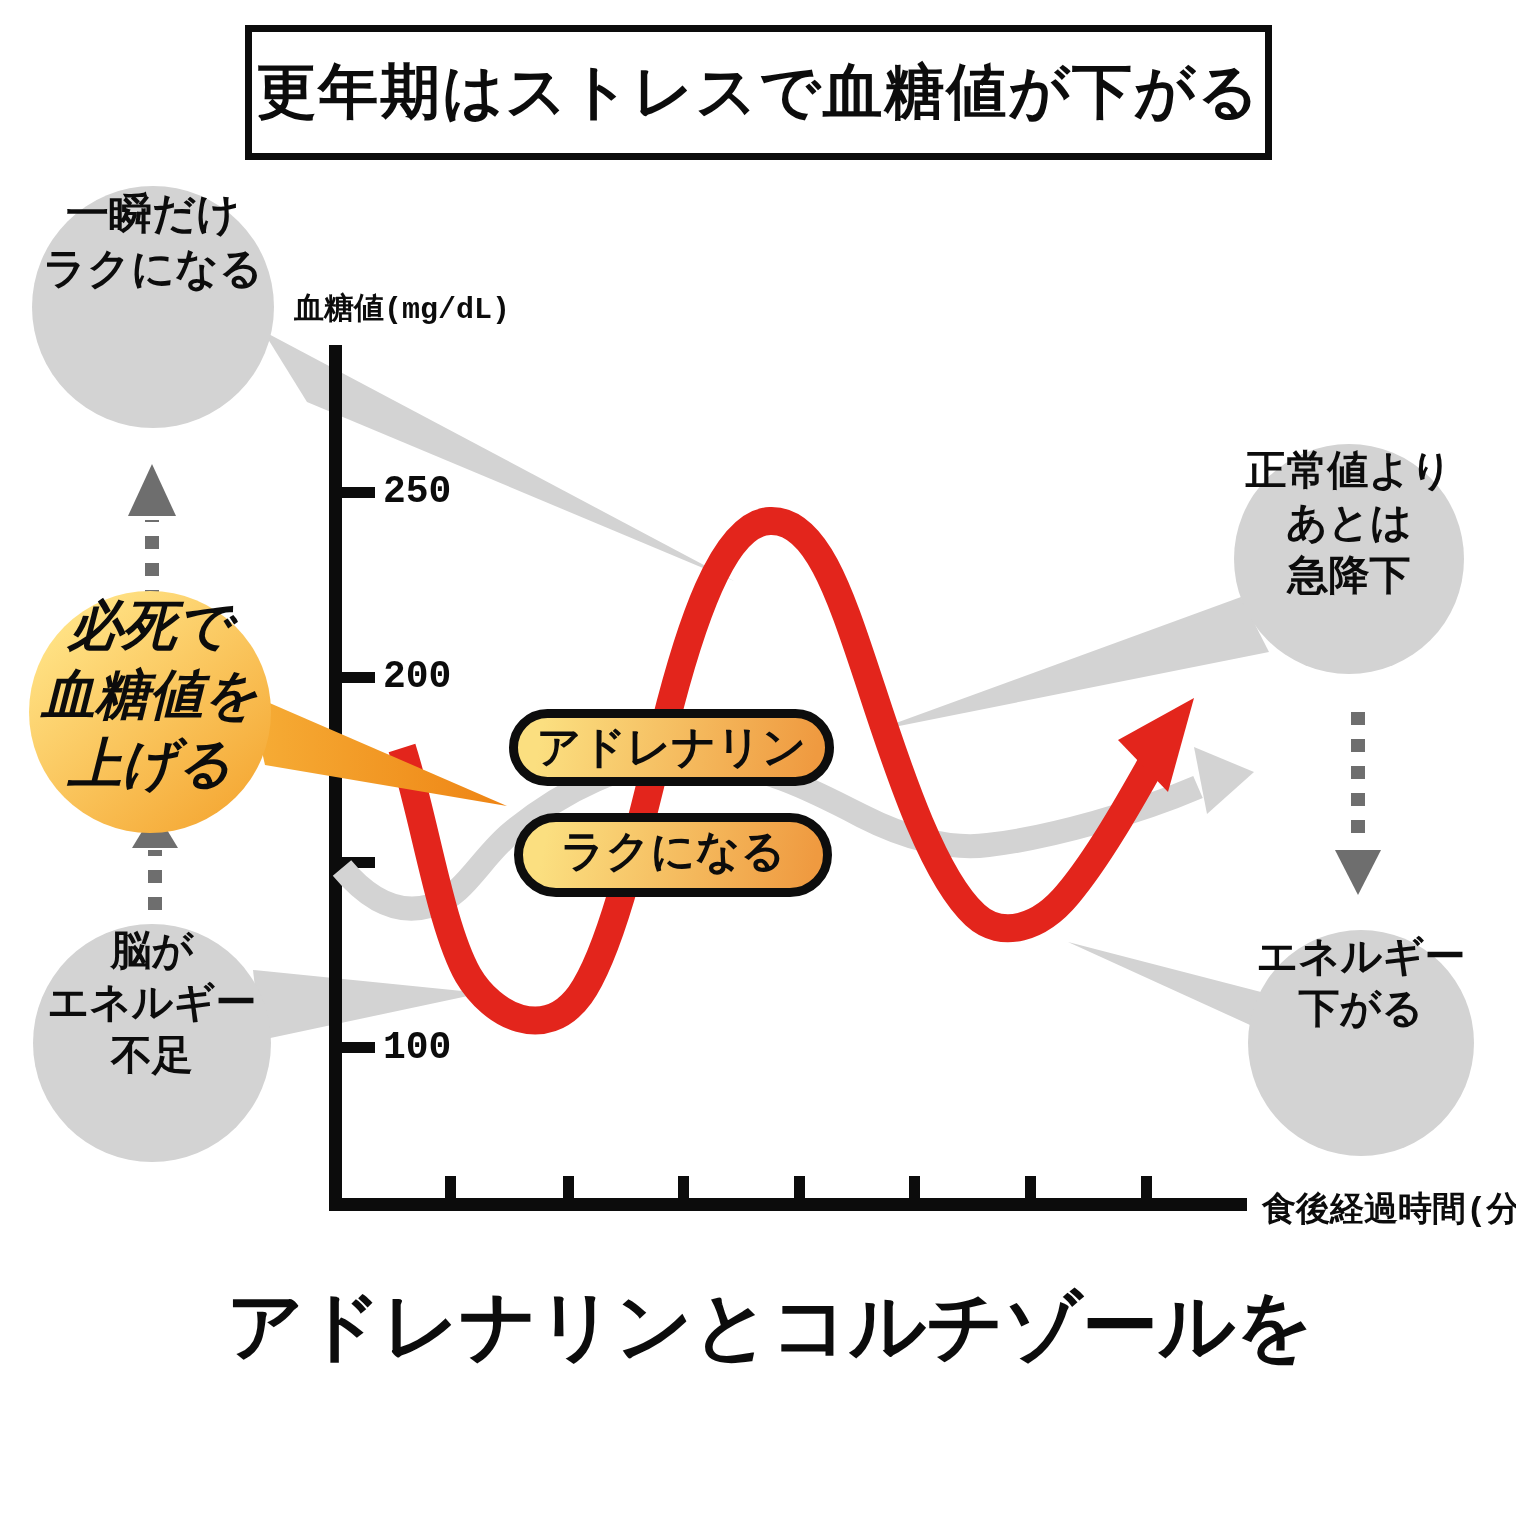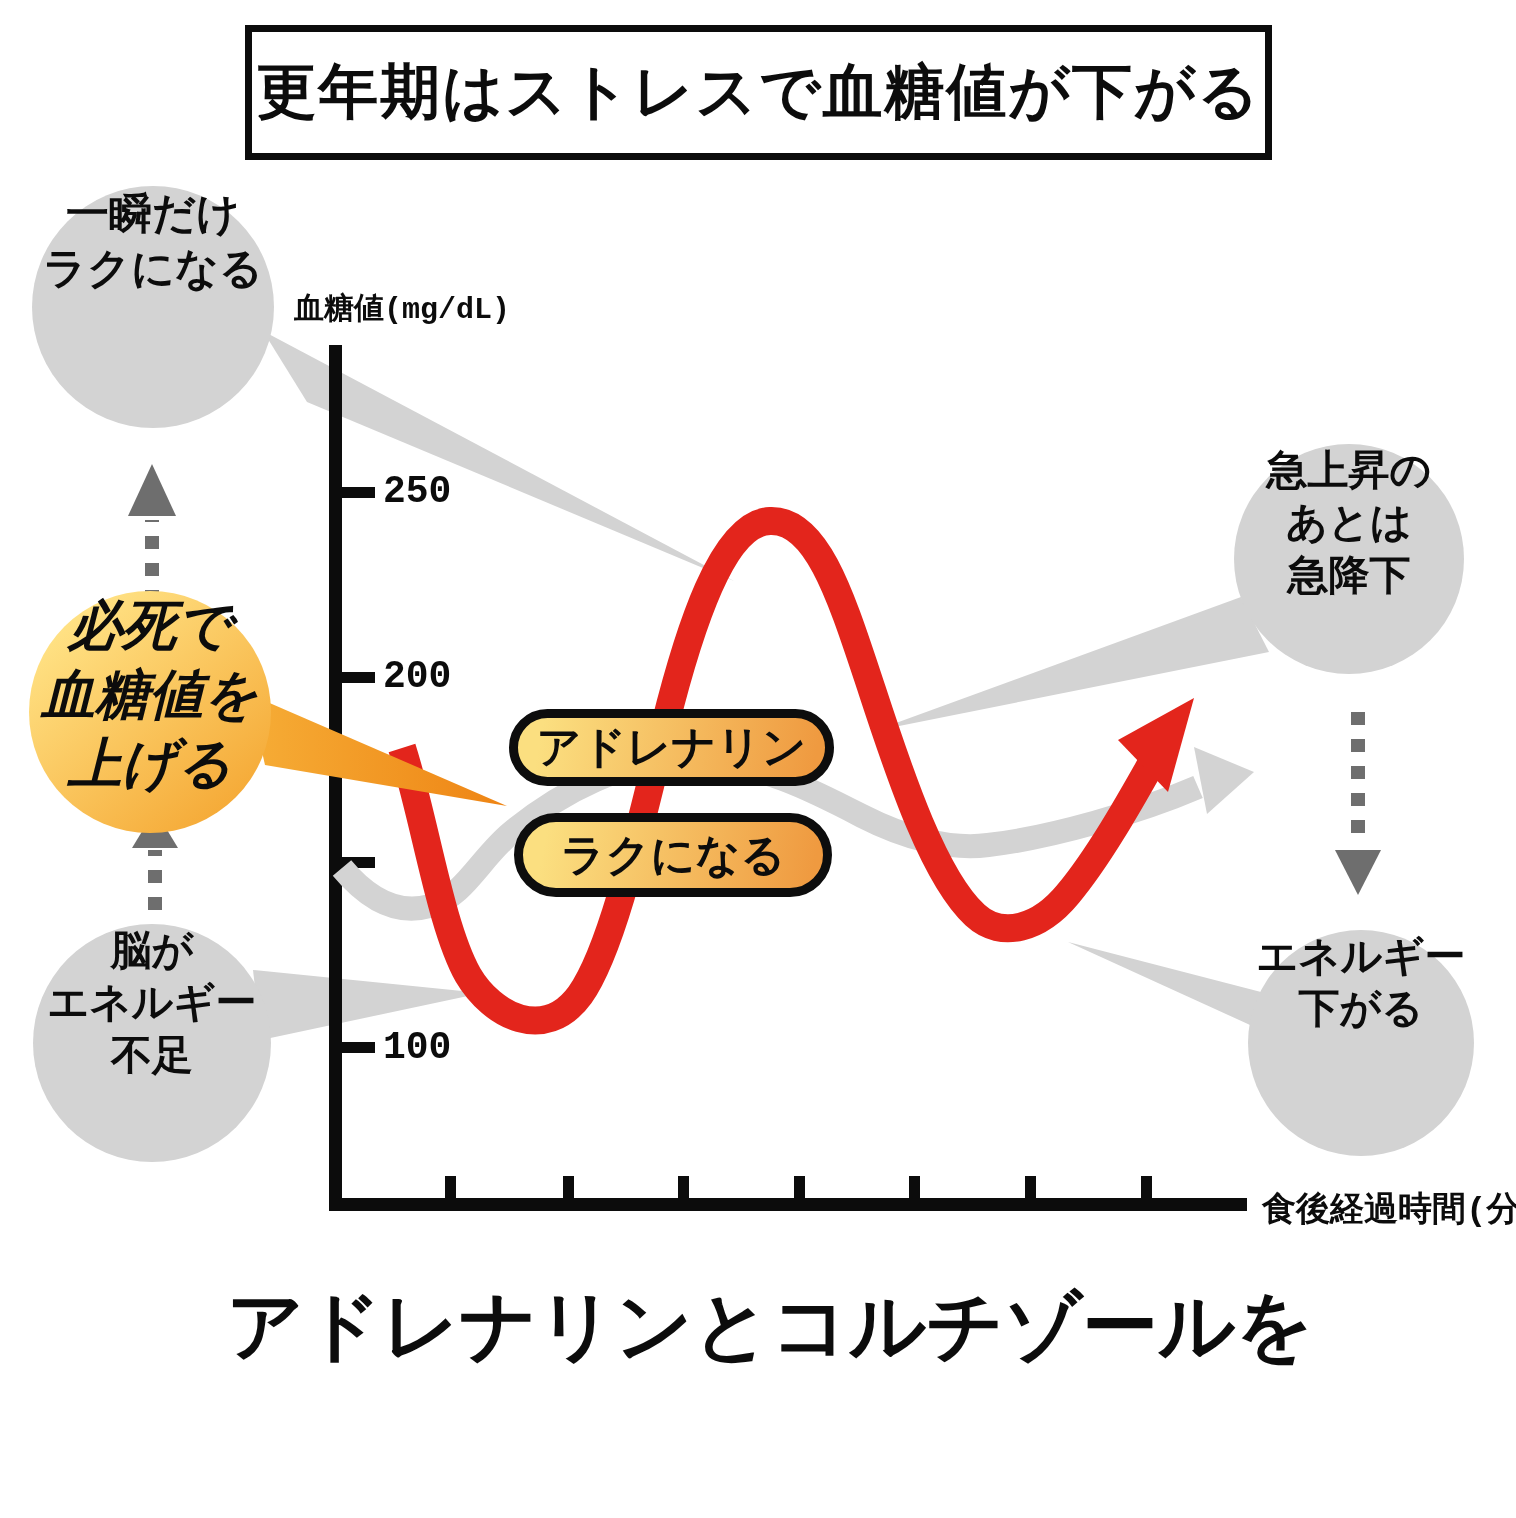--- a/index.html
+++ b/index.html
@@ -12,21 +12,21 @@
     display:flex;align-items:center;justify-content:center;
     font-size:60px;font-weight:900;letter-spacing:2px;white-space:nowrap;}
 
   .bubble{position:absolute;border-radius:50%;background:#d3d3d3;
     display:flex;justify-content:center;text-align:center;
     font-weight:900;line-height:1.28;white-space:pre-line;}
   .bubble.yellow{background:linear-gradient(140deg,#ffe183 15%,#f4a42f 95%);}
 
   .pill{position:absolute;box-sizing:border-box;border:9px solid #0d0d0d;border-radius:46px;
     background:linear-gradient(100deg,#fbdf80 8%,#ef9a40 96%);
-    display:flex;align-items:center;justify-content:center;
+    display:flex;align-items:flex-start;justify-content:center;
     font-size:44px;font-weight:900;white-space:nowrap;}
 
   .axis-text{position:absolute;font-weight:800;white-space:nowrap;font-family:Liberation Mono, monospace;}
   .ylab{font-size:38px;}
   .caption{position:absolute;left:0;top:1272px;width:1516px;text-align:center;
     font-size:76px;font-weight:900;line-height:1.42;white-space:nowrap;padding-left:12px;}
 </style>
 </head>
 <body>
 
@@ -121,21 +121,21 @@
     <span>必死で
 血糖値を
 上げる</span>
   </div>
   <div class="bubble" style="left:33px;top:924px;width:238px;height:238px;font-size:41px;">
     <span>脳が
 エネルギー
 不足</span>
   </div>
   <div class="bubble" style="left:1234px;top:444px;width:230px;height:230px;font-size:41px;">
-    <span>急上昇の
+    <span>正常値より
 あとは
 急降下</span>
   </div>
   <div class="bubble" style="left:1248px;top:930px;width:226px;height:226px;font-size:41px;">
     <span>エネルギー
 下がる</span>
   </div>
 
   <div class="pill" style="left:509px;top:709px;width:325px;height:77px;">
     <span>アドレナリン</span>

